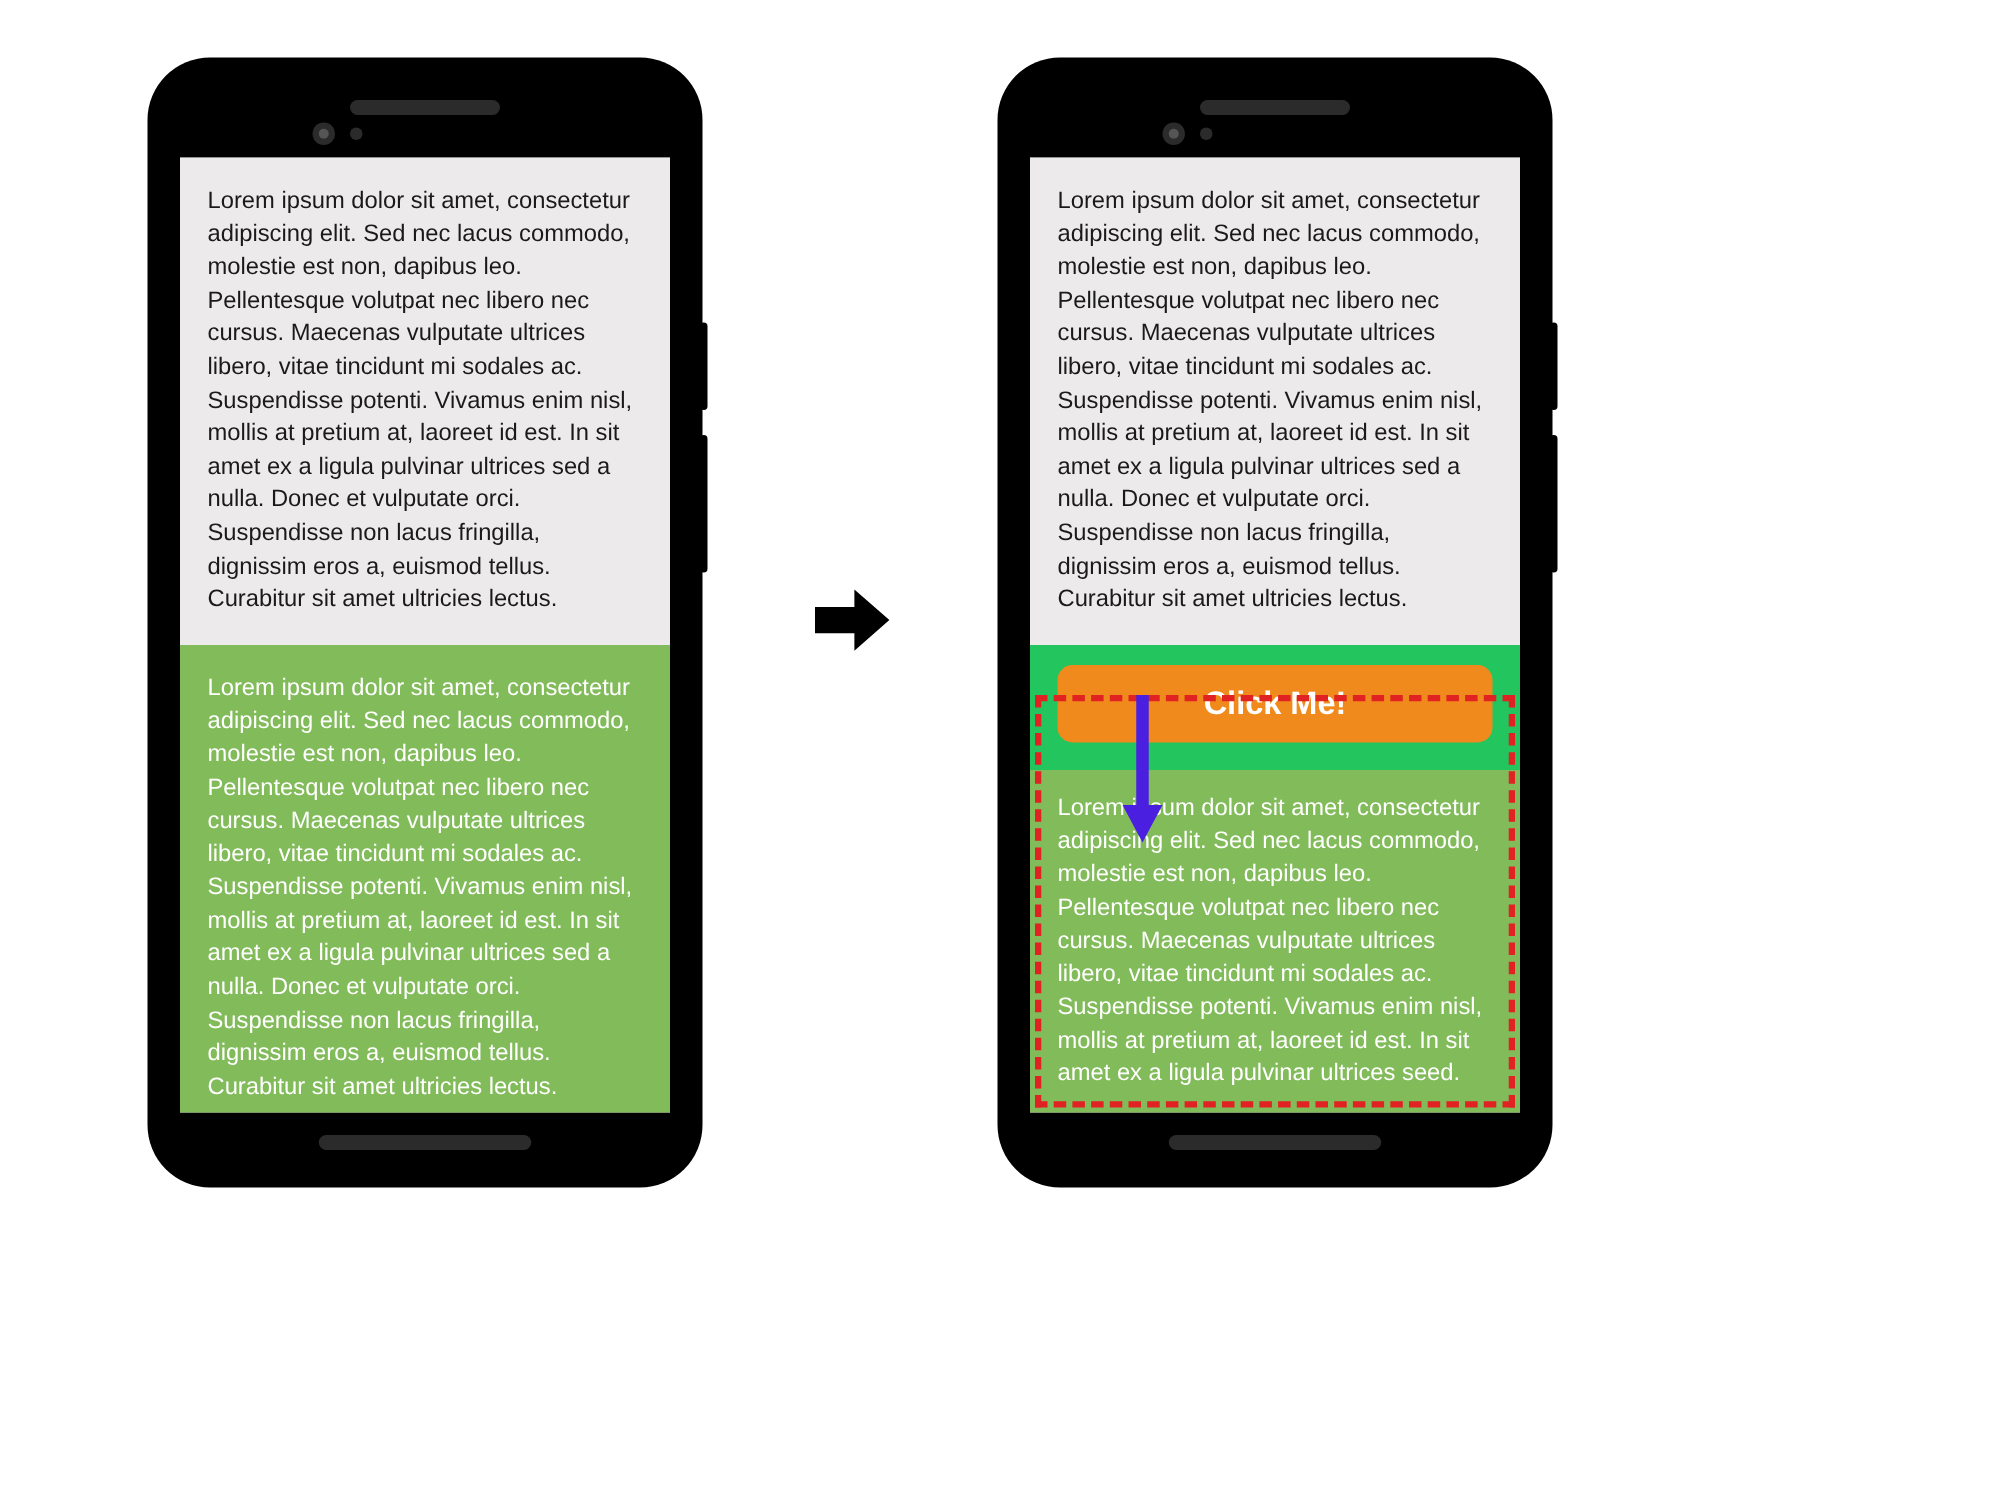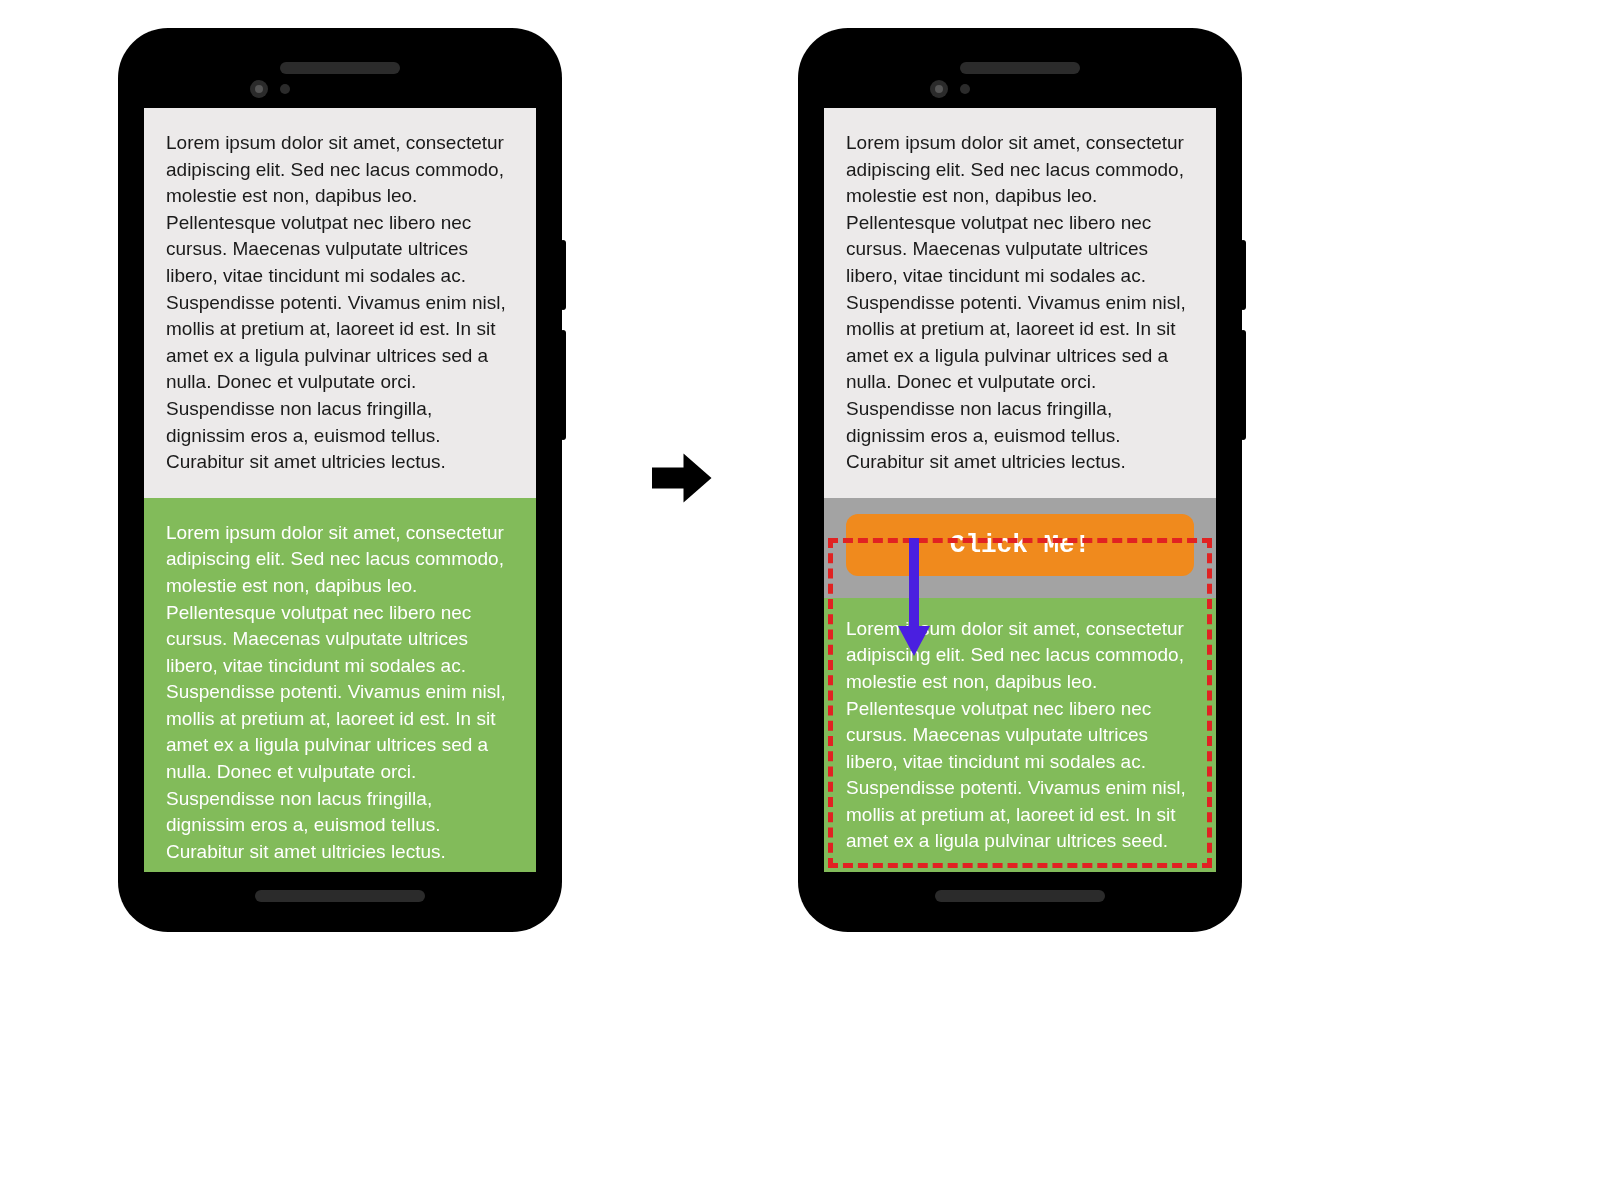--- a/index.html
+++ b/index.html
@@ -6,21 +6,21 @@
     body {
       background: #ffffff;
       width: 1600px;
       height: 1200px;
       font-family: Arial, Helvetica, sans-serif;
       position: relative;
     }
     .stage {
       position: absolute;
       left: 120px;
-      top: 30px;
+      top: 48px;
       width: 1120px;
       display: flex;
       align-items: center;
       justify-content: space-between;
     }
     .phone {
       width: 440px;
       height: 900px;
       background: #000;
       border-radius: 48px;
@@ -107,23 +107,22 @@
     .arrow-between {
       flex-shrink: 0;
       width: 90px;
       display: flex;
       align-items: center;
       justify-content: center;
     }
     .arrow-between svg { width: 70px; height: 70px; }
 
     .btn-area {
-      background: #a3a3a3;
+      background: #22c55e;
       padding: 16px 22px 22px 22px;
-      font-family: Liberation Mono, monospace;
     }
     .click-btn {
       width: 100%;
       height: 62px;
       background: #f08a1d;
       border-radius: 12px;
       color: #ffffff;
       font-size: 26px;
       font-weight: 700;
       display: flex;

